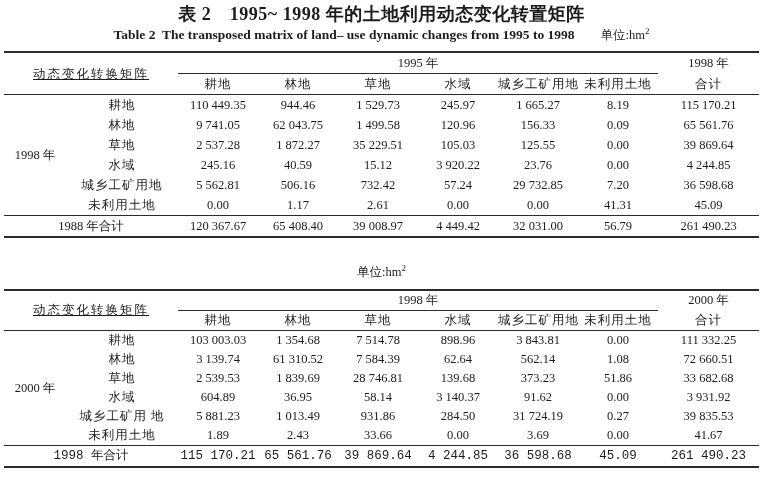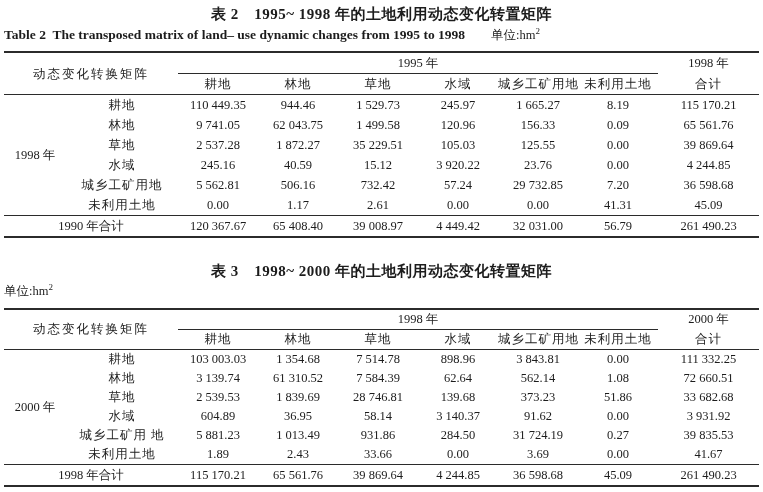--- a/index.html
+++ b/index.html
@@ -6,47 +6,47 @@
   html,body { background:#ffffff; }
   body {
     width:763px; height:492px; overflow:hidden;
     font-family:"Liberation Serif","DejaVu Serif",serif;
     color:#1c1c1c;
   }
   .page { padding:5px 4px 0 4px; }
   .tblock { margin-bottom:24px; }
   .tblock:last-child { margin-bottom:0; }
   .tzh {
-    font-size:15px; font-weight:bold; text-align:center;
+    font-size:18px; font-weight:bold; text-align:center;
     height:19px; line-height:19px; white-space:pre; letter-spacing:0.5px;
   }
   .caption-row {
-    display:flex; justify-content:flex-start; align-items:baseline;
+    display:flex; justify-content:center; align-items:baseline;
     height:21px; line-height:21px; margin-bottom:6px; gap:26px;
   }
   .ten { font-size:13.5px; font-weight:bold; white-space:pre; }
   .unit { font-size:12.5px; white-space:pre; }
   .unit sup { font-size:9px; line-height:1; }
   table.matrix {
     width:755px; table-layout:fixed; border-collapse:collapse;
     border-top:2.5px solid #2b2b2b; border-bottom:2.5px solid #2b2b2b;
   }
   table.matrix th, table.matrix td {
     font-weight:normal; font-size:12.5px; text-align:center;
     vertical-align:middle; padding:0; white-space:nowrap;
     height:20px; line-height:20px;
   }
   table.t3 th, table.t3 td { height:19px; line-height:19px; }
-  th.corner { letter-spacing:2px; border-bottom:1.5px solid #2b2b2b; }
+  th.corner { letter-spacing:2px; border-bottom:1.5px solid #2b2b2b;text-decoration:underline; }
   th.groupspan { border-bottom:1.5px solid #2b2b2b; }
   .hrow2 th { border-bottom:1.5px solid #2b2b2b; letter-spacing:1px; }
   th.totaltop { border-bottom:none; }
   td.rowlabel { letter-spacing:1px; }
   tfoot td { border-top:1.2px solid #2b2b2b; height:22px; line-height:22px; }
-  table.t3 tfoot td { height:20px; line-height:20px; }
+  table.t3 tfoot td { height:20px; line-height:20px;font-family:Liberation Mono, monospace; }
 </style>
 </head>
 <body>
 
 <div class="page">
 
   <section class="tblock">
     <h2 class="tzh">表 2　1995~ 1998 年的土地利用动态变化转置矩阵</h2>
     <div class="caption-row">
       <span class="ten">Table 2  The transposed matrix of land– use dynamic changes from 1995 to 1998</span>
@@ -138,35 +138,34 @@
             <td>1.17</td>
             <td>2.61</td>
             <td>0.00</td>
             <td>0.00</td>
             <td>41.31</td>
             <td>45.09</td>
           </tr>
         </tbody>
       <tfoot>
         <tr>
-          <td colspan="2" class="totallabel">1990 年合计</td>
+          <td colspan="2" class="totallabel">1988 年合计</td>
         <td>120 367.67</td>
             <td>65 408.40</td>
             <td>39 008.97</td>
             <td>4 449.42</td>
             <td>32 031.00</td>
             <td>56.79</td>
             <td>261 490.23</td>
           </tr>
       </tfoot>
     </table>
   </section>
 
   <section class="tblock">
-    <h2 class="tzh">表 3　1998~ 2000 年的土地利用动态变化转置矩阵</h2>
     <div class="caption-row">
       <span class="unit"><span>单位:hm</span><sup>2</sup></span>
     </div>
     <table class="matrix t3">
       <colgroup>
         <col style="width:62px">
           <col style="width:112px">
         <col style="width:80px">
           <col style="width:80px">
           <col style="width:80px">

